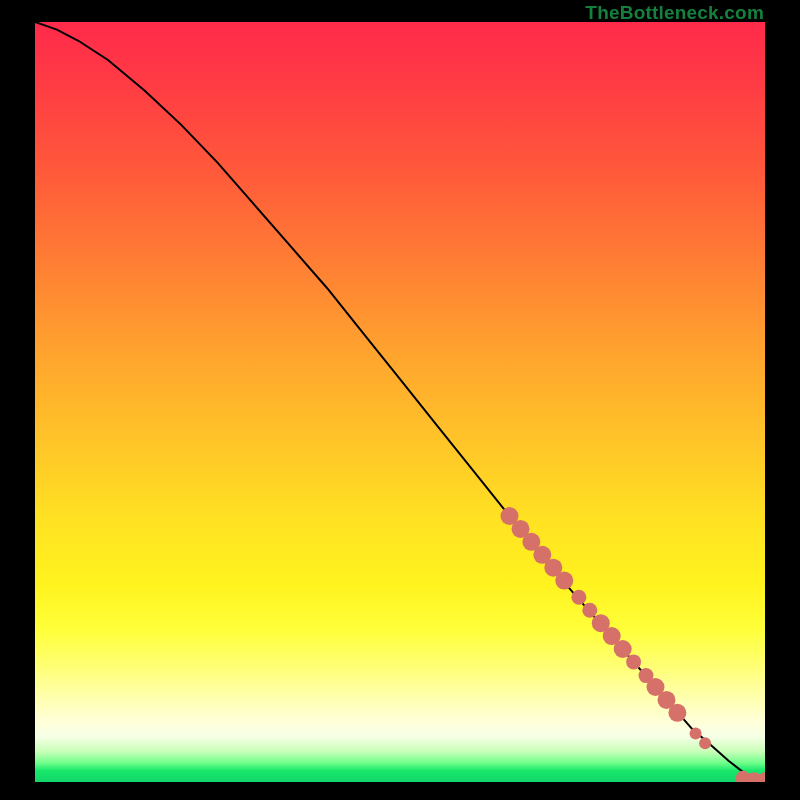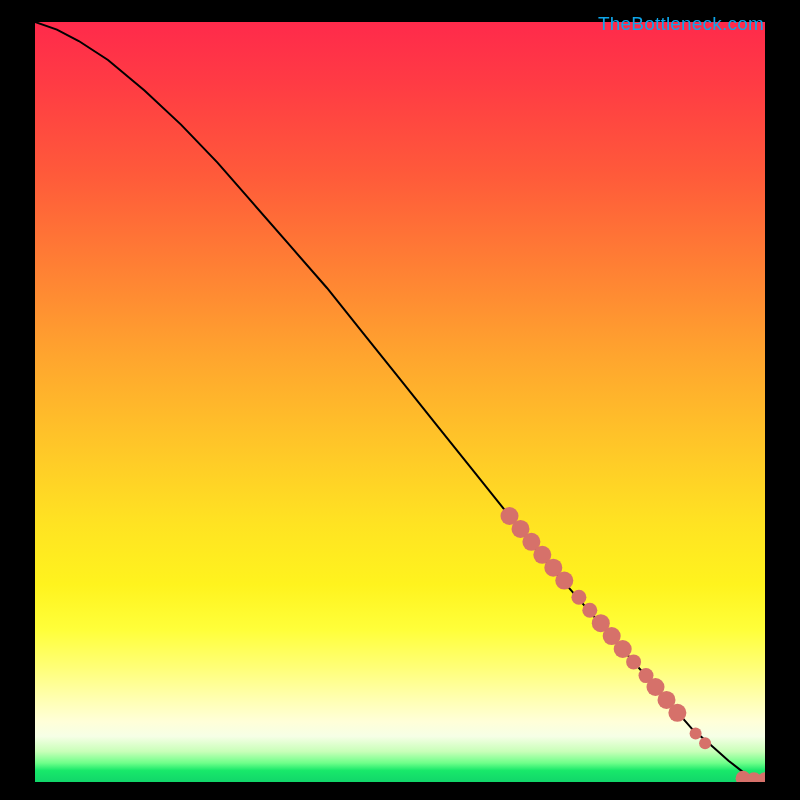--- a/index.html
+++ b/index.html
@@ -42,25 +42,25 @@
       #ffffd8 92%,
       #f6ffe6 94%,
       #c8ffb8 96%,
       #6fff8a 97.5%,
       #18e86a 98.5%,
       #11d66a 100%
     );
   }
   .watermark {
     position: absolute;
-    top: 13px;
+    top: 2px;
     right: 36px;
-    color: #0ea5e9;
+    color: #15803d;
     font-size: 19px;
-    font-weight: 400;
+    font-weight: 700;
     letter-spacing: 0.2px;
   }
   svg.overlay {
     position: absolute;
     left: 35px;
     top: 22px;
     width: 730px;
     height: 760px;
     pointer-events: none;
   }

